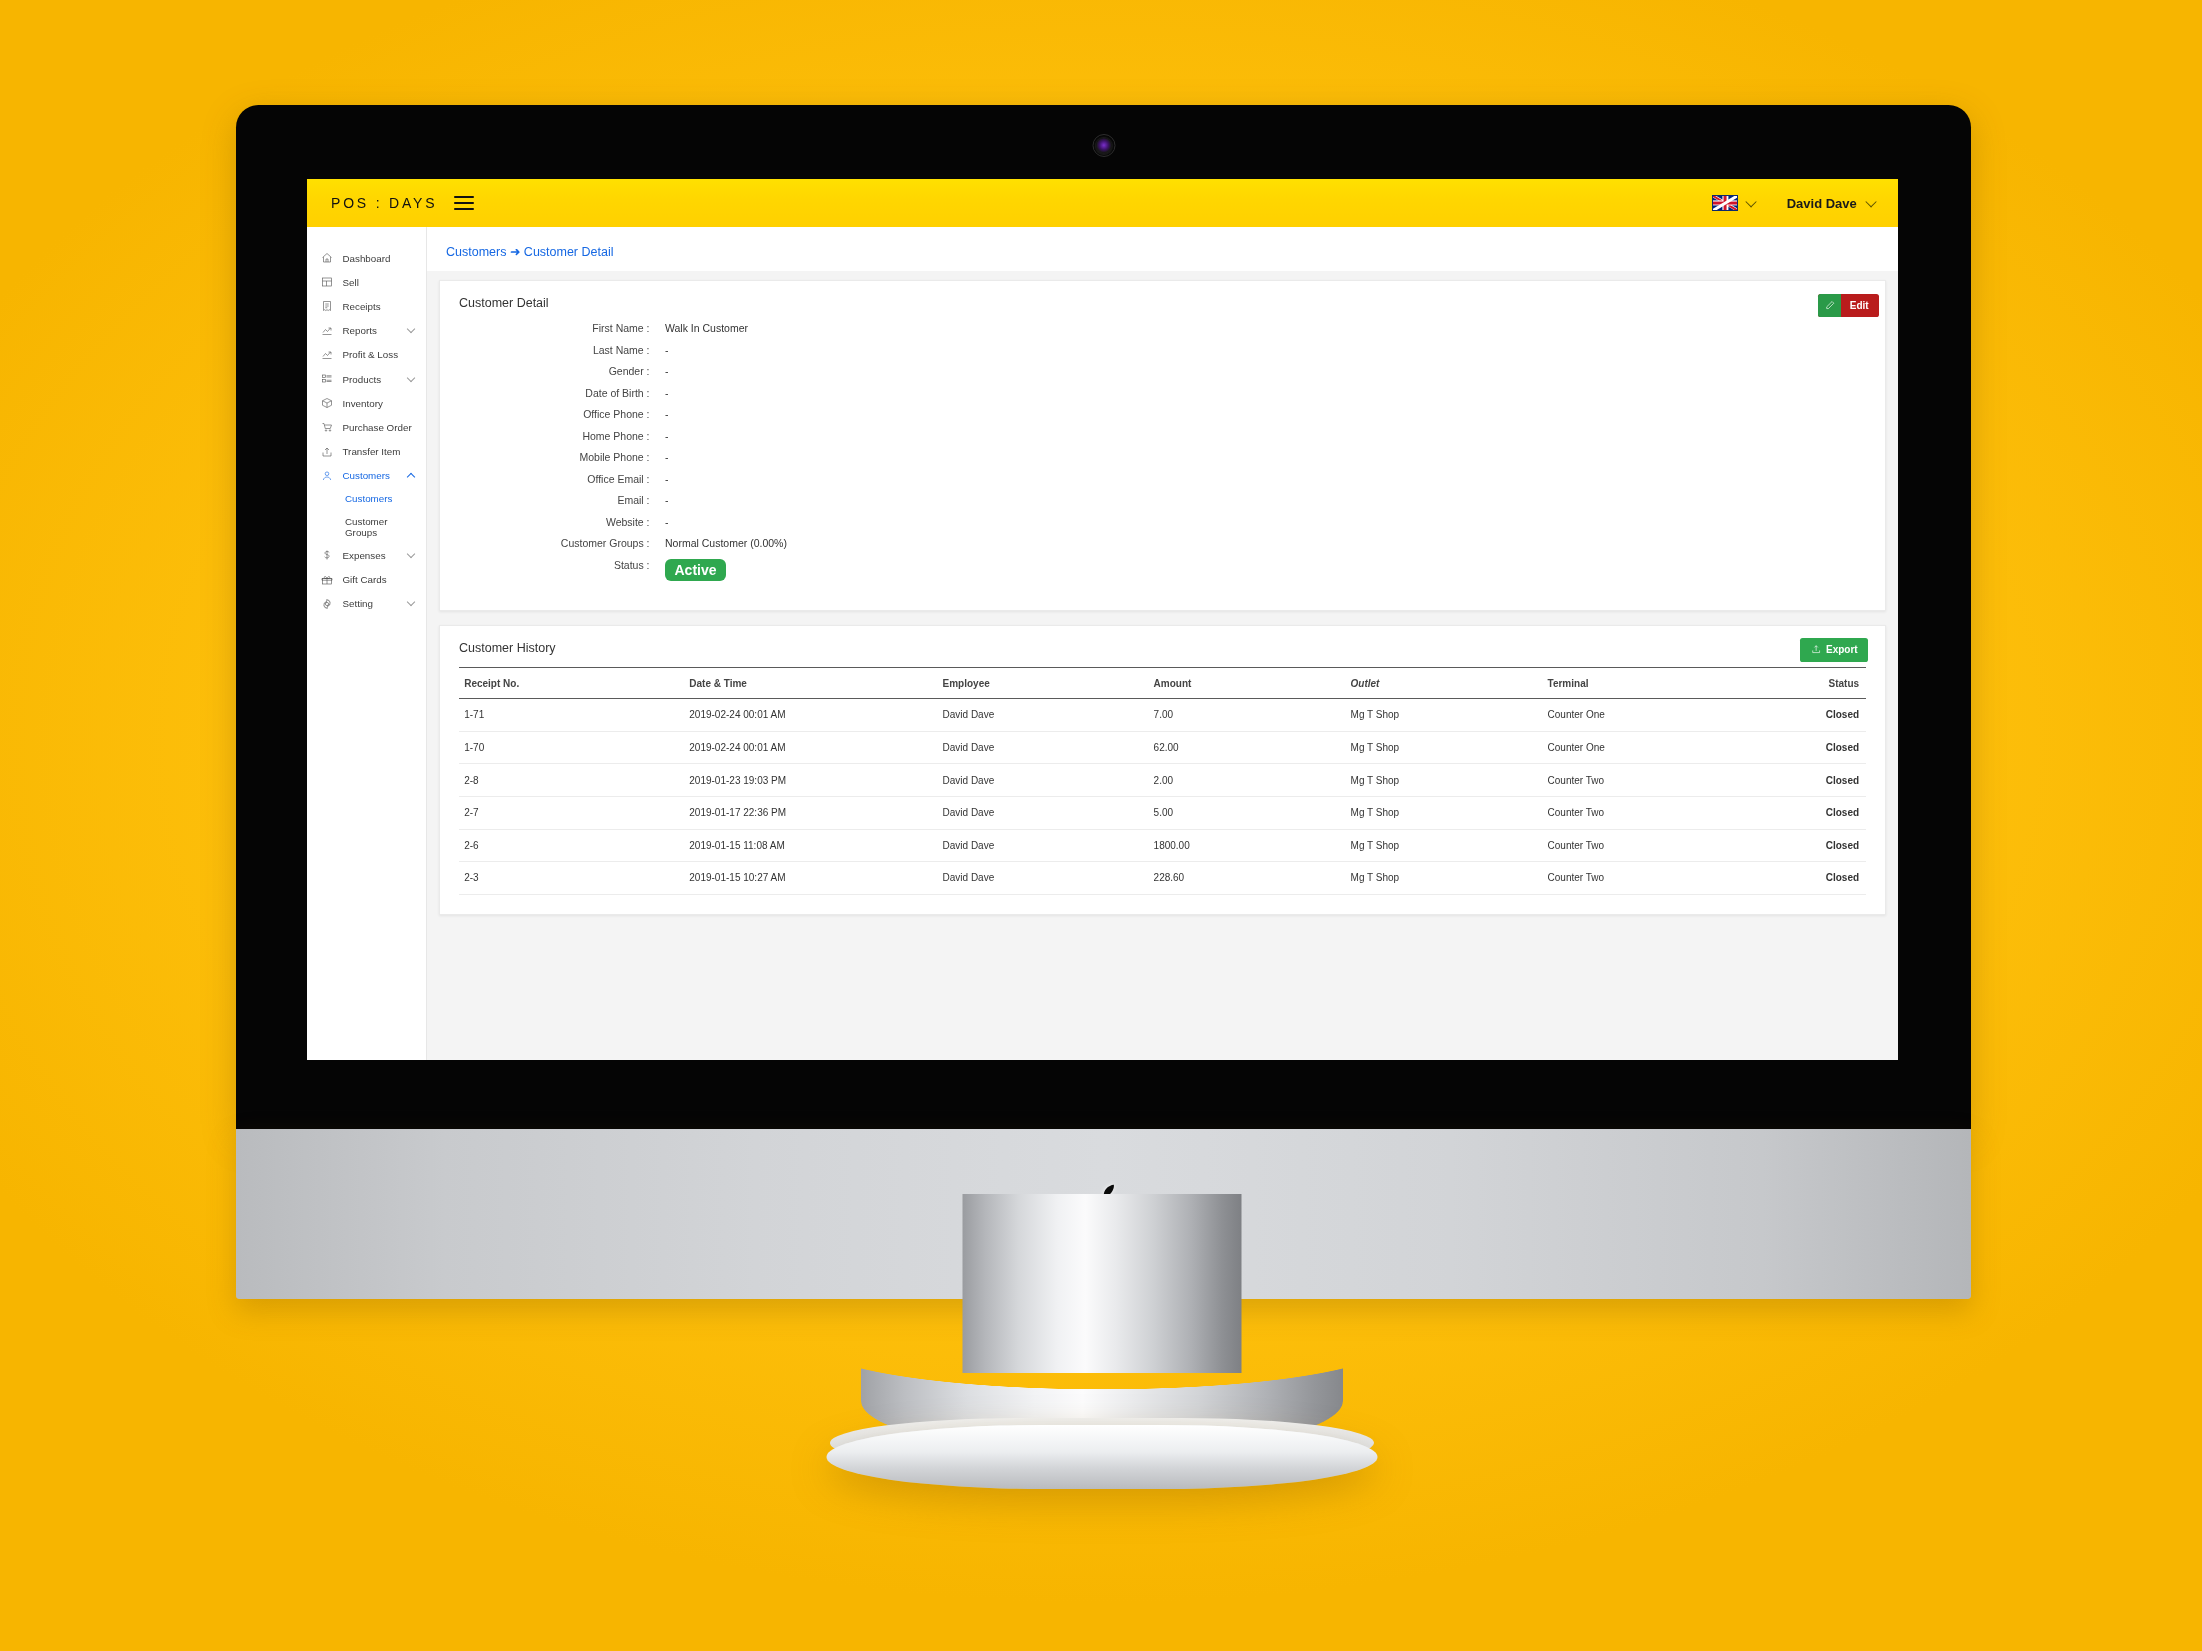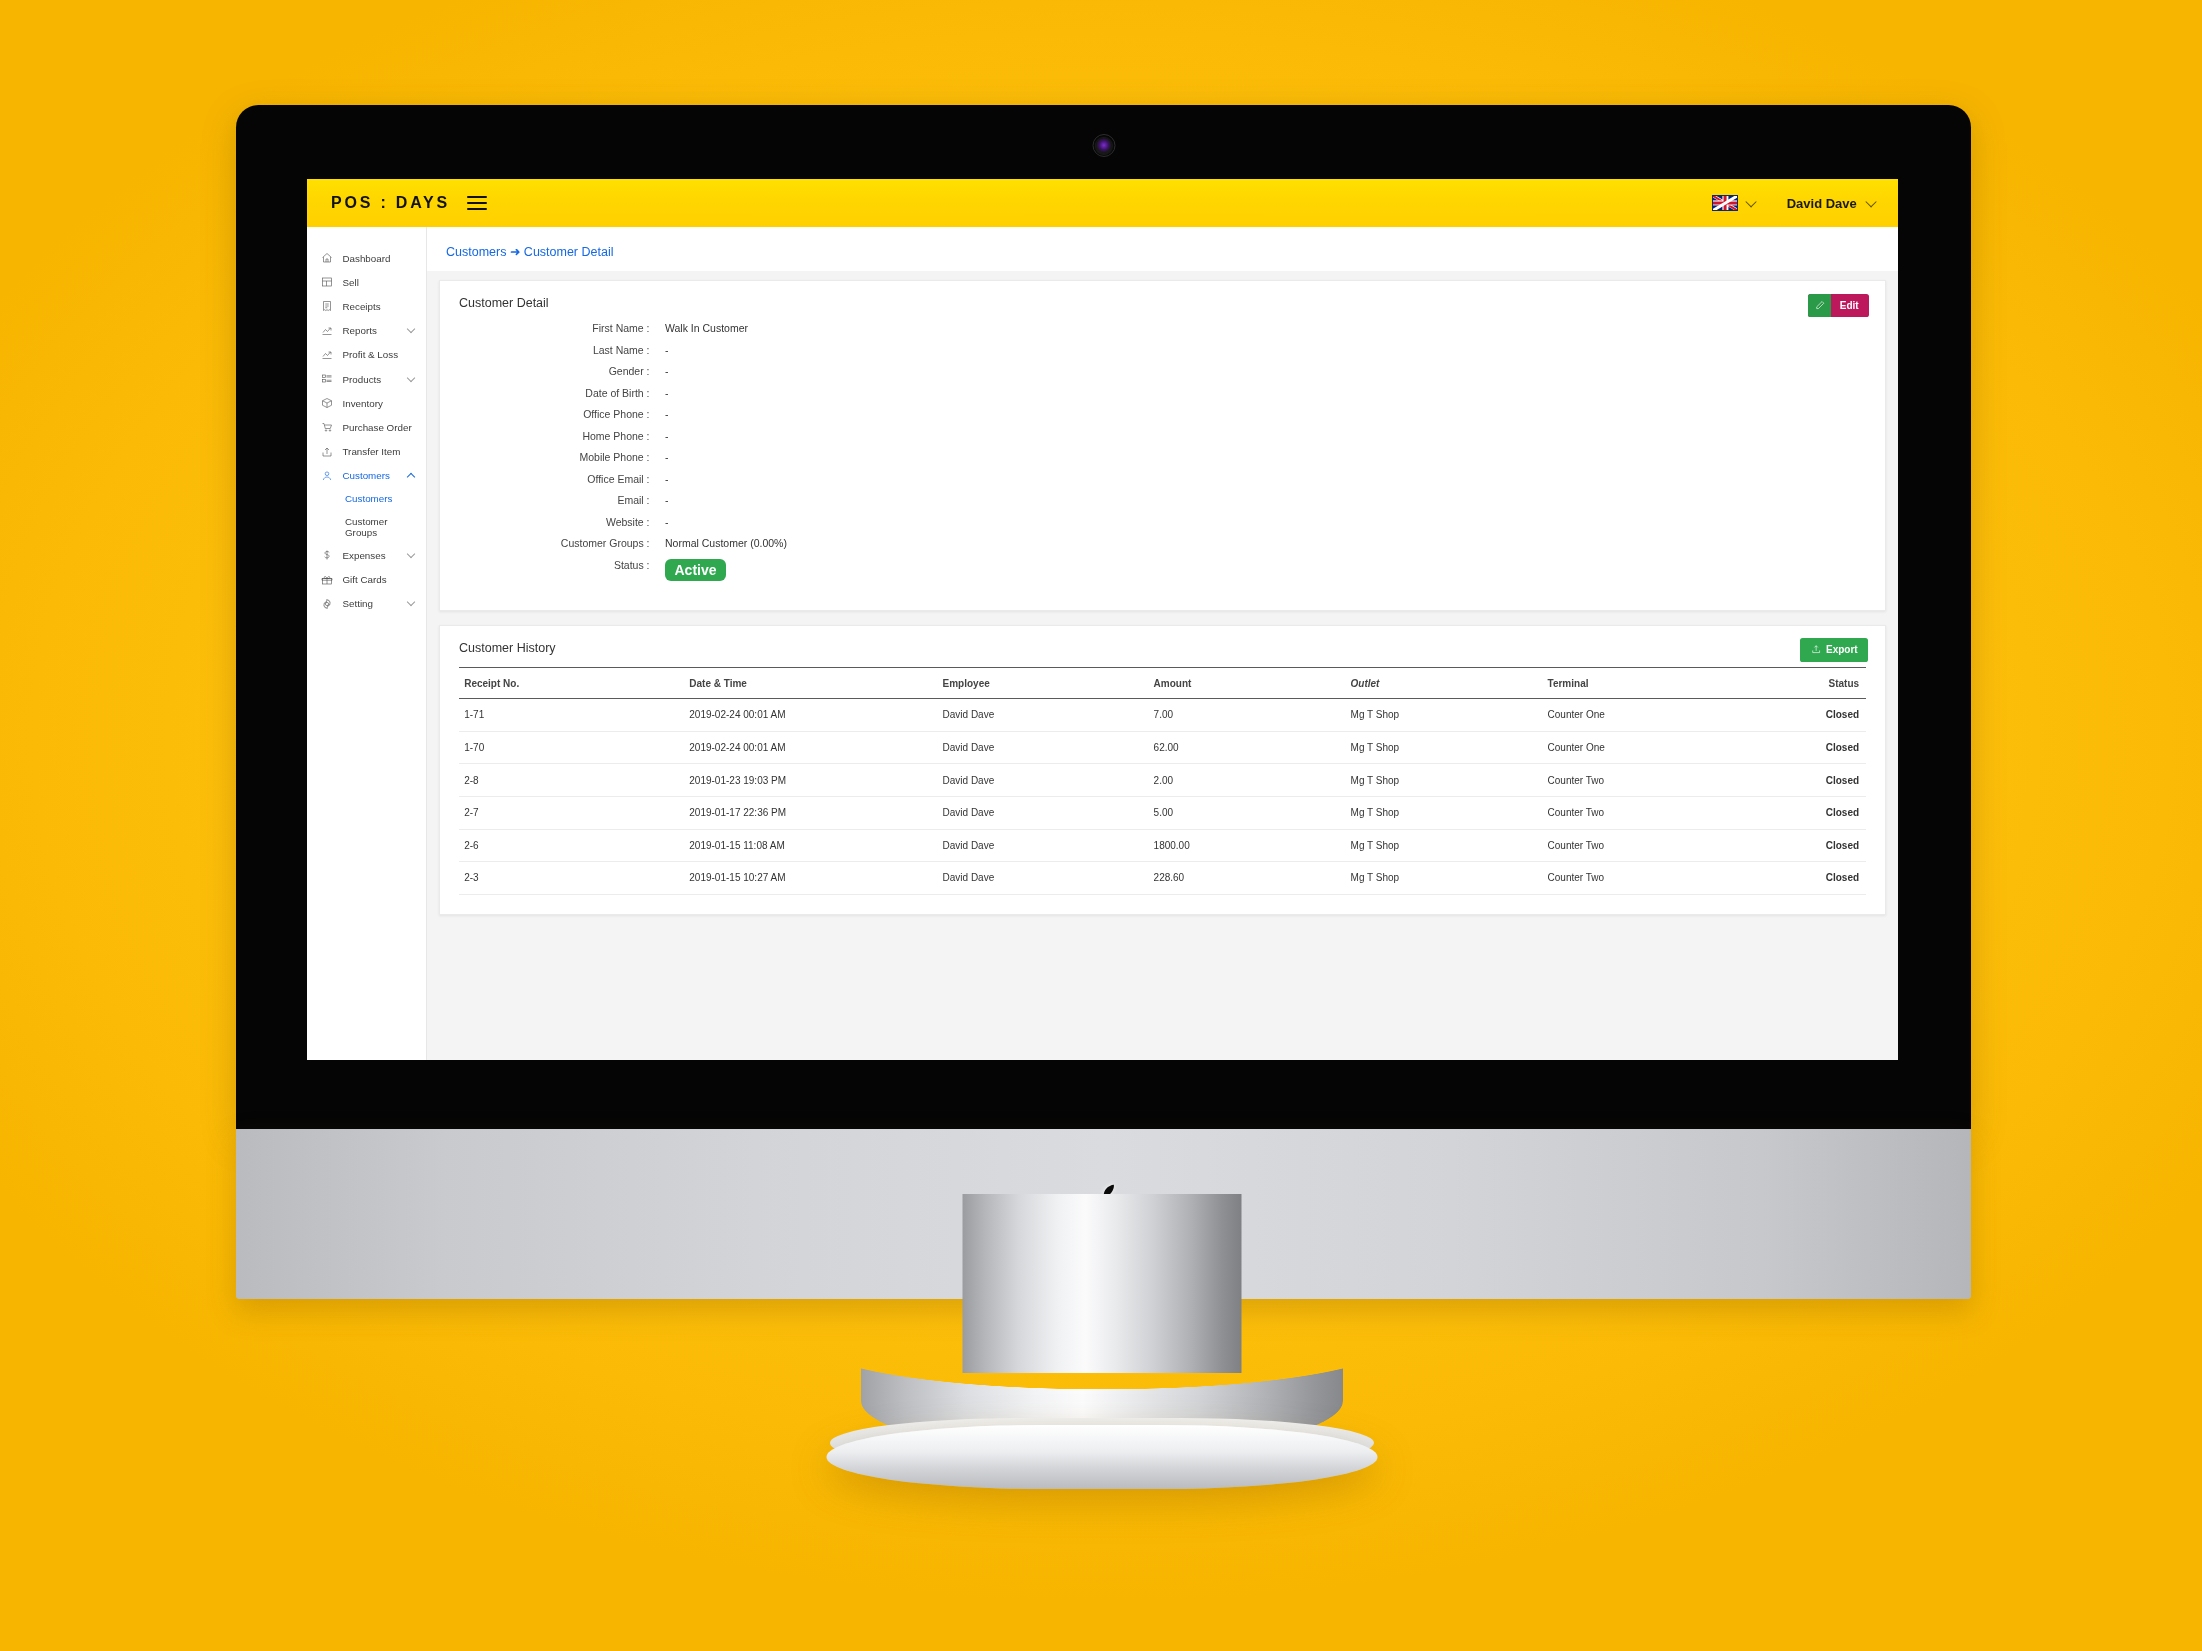--- a/index.html
+++ b/index.html
@@ -46,21 +46,21 @@
     background: #ffffff; overflow: hidden;
   }
 
   
   .appbar {
     height: 48px; background: linear-gradient(180deg,#FFE000 0%, #FFD600 45%, #FFD000 100%);
     display: flex; align-items: center; padding: 0 24px;
     position: relative;
   }
   .brand {
-    font-size: 16px; font-weight: bold; letter-spacing: 2.8px; color: #111;
+    font-size: 14px; font-weight: normal; letter-spacing: 2.8px; color: #111;
   }
   .hamburger { margin-left: 17px; display: flex; flex-direction: column; gap: 3.4px; cursor: pointer; }
   .hamburger span { display:block; width: 20px; height: 2.6px; background: #111; border-radius: 0.9px; }
   .appbar-right { margin-left: auto; display: flex; align-items: center; gap: 33px; }
   .lang { display: flex; align-items: center; gap: 7.7px; cursor: pointer; }
   .flag {
     width: 26px; height: 15.5px; position: relative; overflow: hidden; display:block;
     background: #00247D; border: 0.9px solid #0d2a6e;
   }
   .flag::before, .flag::after {
@@ -131,21 +131,21 @@
     box-shadow: 0 0.9px 2.6px rgba(0,0,0,.07);
     margin-bottom: 13.8px; position: relative;
   }
   .card-pad { padding: 15.5px 19px 19px 19px; }
   .card-title { font-size: 12.5px; color: #333; margin-bottom: 12px; }
 
   .btn {
     display: inline-flex; align-items: center; border-radius: 2.6px; cursor: pointer;
     font-size: 10px; font-weight: bold; color: #fff; border: none;
   }
-  .btn-edit { position: absolute; right: 16px; top: 13.8px; height: 22.4px; background: #be185d; }
+  .btn-edit { position: absolute; right: 6px; top: 13.8px; height: 22.4px; background: #b91c1c; }
   .btn-edit .seg-ico {
     width: 23px; height: 22.4px; display:flex; align-items:center; justify-content:center;
     background: #2a9a48; border-radius: 2.6px 0 0 2.6px;
   }
   .btn-edit .seg-txt { padding: 0 10.3px 0 8.6px; }
   .btn-export { position: absolute; right: 17px; top: 12px; height: 24px; background: #2fa84f; padding: 0 10.3px; gap: 5.2px; }
 
   .btn svg { width: 10.3px; height: 10.3px; stroke: #fff; fill: none; stroke-width: 1.5; }
 
   

